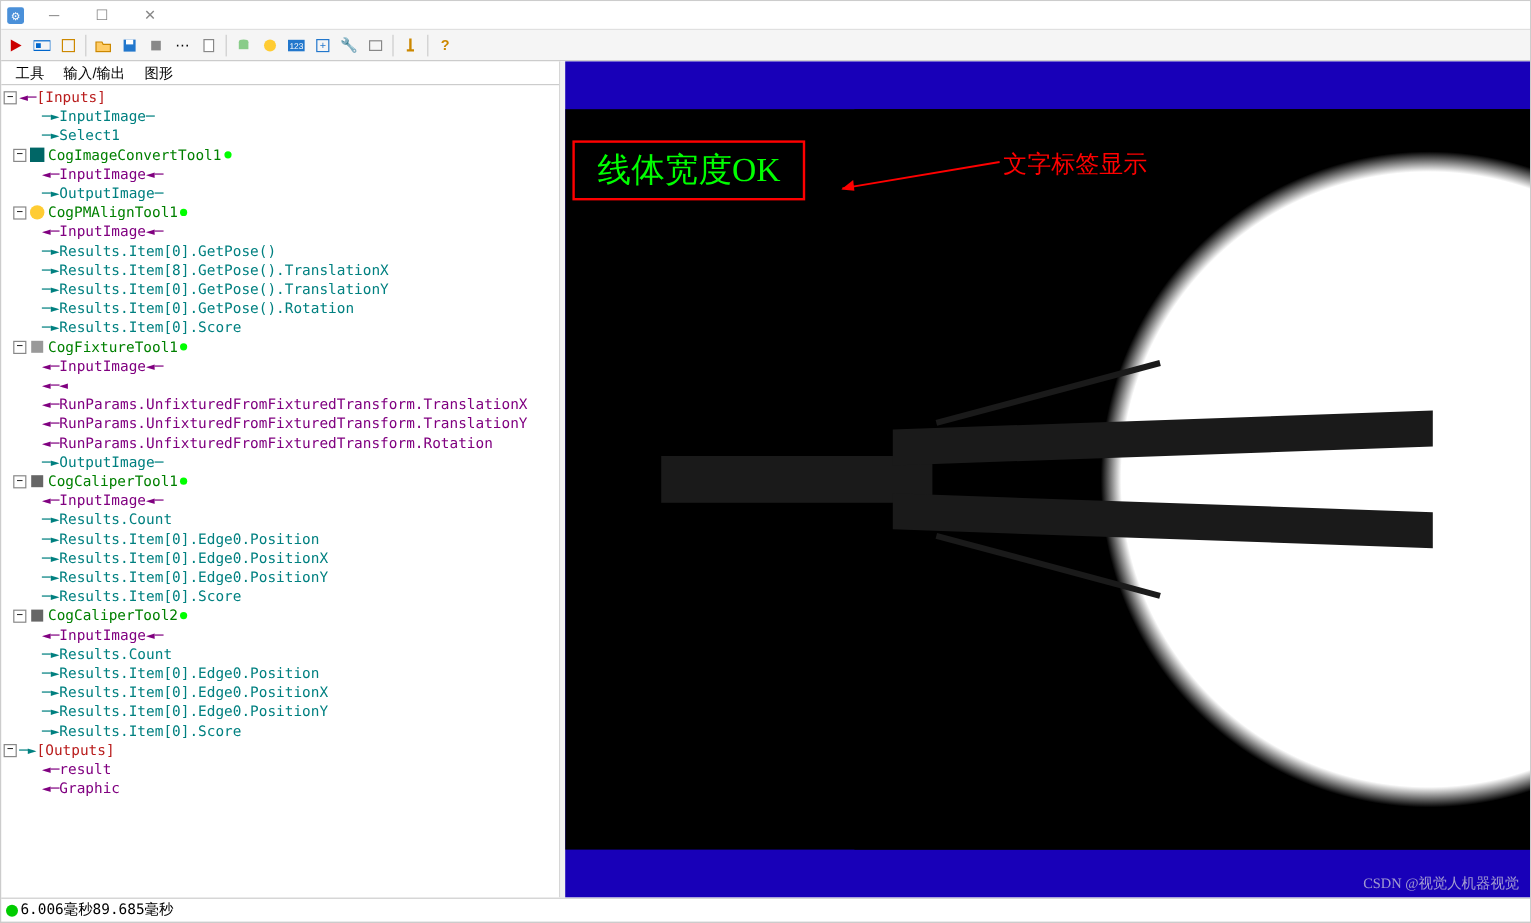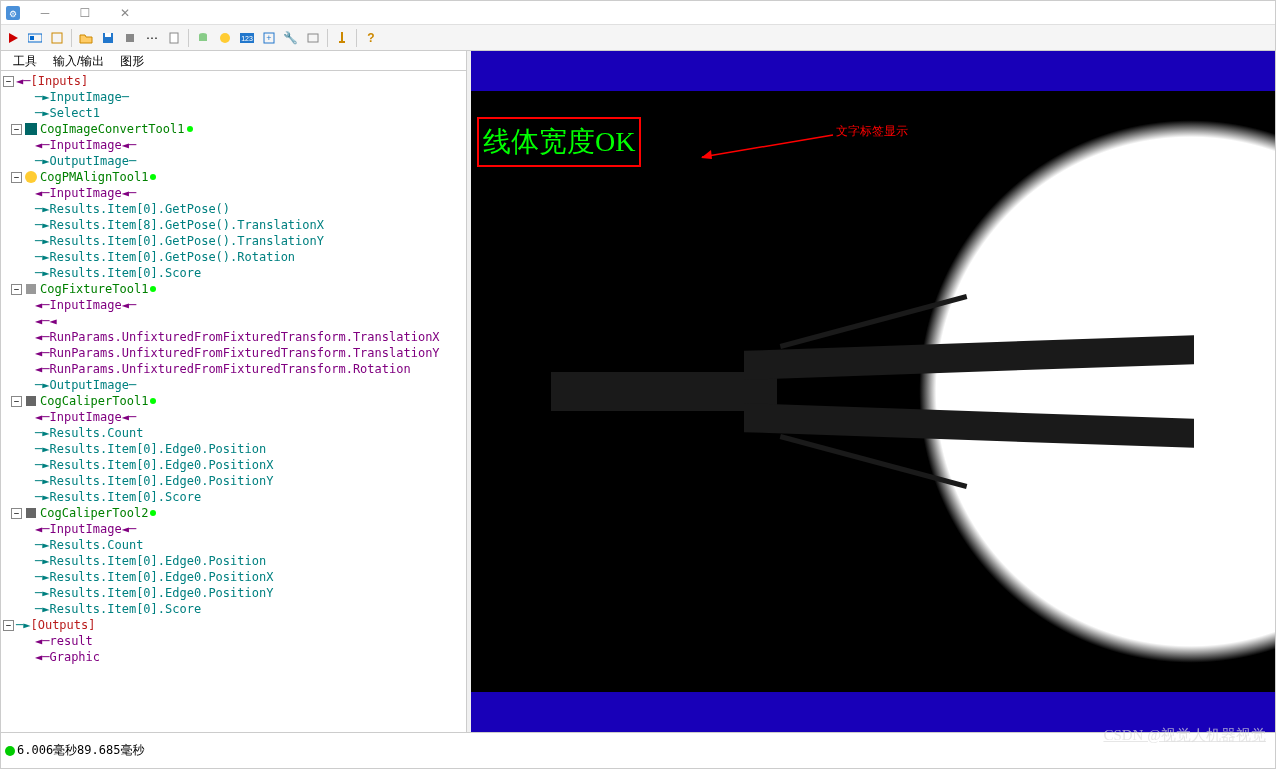--- a/index.html
+++ b/index.html
@@ -30,27 +30,27 @@
 .dot { width: 6px; height: 6px; background: #0f0; border-radius: 50%; display: inline-block; margin-left: 2px; vertical-align: middle; }
 .right-panel { flex: 1; display: flex; flex-direction: column; background: #fff; }
 .img-header { height: 18px; background: #e8e8e8; border-bottom: 1px solid #ccc; padding: 1px 4px; font-family: "NSimSun", monospace; font-size: 12px; display: flex; }
 .img-header-text { flex: 1; }
 .dd-arrow { width: 14px; text-align: center; cursor: pointer; }
 .img-view { flex: 1; background: #1800b8; position: relative; overflow: hidden; }
 .cam-img { position: absolute; left: 0; top: 40px; right: 0; bottom: 40px; background: #000; }
 .bright { position: absolute; right: 0; top: 0; bottom: 0; width: 70%; background: radial-gradient(circle at 85% 50%, #fff 0%, #fff 45%, #000 48%); }
 .dev { position: absolute; left: 10%; top: 30%; width: 80%; height: 40%; }
 .wire { position: absolute; background: #1a1a1a; }
-.overlay-box { position: absolute; left: 6px; top: 66px; border: 2px solid #f00; padding: 4px 4px; background: #000; }
+.overlay-box { position: absolute; left: 6px; top: 66px; border: 2px solid #f00; padding: 4px 19px; background: #000; }
 .overlay-text { color: #0f0; font-size: 28px; font-family: "SimSun", serif; }
-.anno-label { position: absolute; left: 365px; top: 72px; color: #f00; font-size: 12px; font-family: "SimSun", serif; }
+.anno-label { position: absolute; left: 365px; top: 72px; color: #f00; font-size: 20px; font-family: "SimSun", serif; }
 .arrow-svg { position: absolute; left: 230px; top: 80px; }
-.statusbar { height: 36px; border-top: 1px solid #ccc; display: flex; align-items: center; padding: 0 4px; font-family: "NSimSun", monospace; font-size: 12px; }
+.statusbar { height: 20px; border-top: 1px solid #ccc; display: flex; align-items: center; padding: 0 4px; font-family: "NSimSun", monospace; font-size: 12px; }
 .status-dot { width: 10px; height: 10px; background: #0c0; border-radius: 50%; margin-right: 2px; }
-.watermark { position: absolute; right: 10px; bottom: 24px; color: rgba(220,220,220,0.7); font-size: 15px; font-family: "Microsoft YaHei"; text-decoration: underline; }
+.watermark { position: absolute; right: 10px; bottom: 24px; color: rgba(220,220,220,0.7); font-size: 12px; font-family: "Microsoft YaHei"; }
 .splitter { width: 4px; background: #f0f0f0; cursor: col-resize; }
 </style>
 </head>
 <body>
 
 <div class="window">
   <div class="titlebar">
     <svg class="titlebar-icon" viewBox="0 0 16 16">
         <rect x="1" y="1" width="14" height="14" fill="#4a90d9" rx="2"></rect>
         <text x="8" y="12" font-size="9" fill="#fff" text-anchor="middle">⚙</text>

